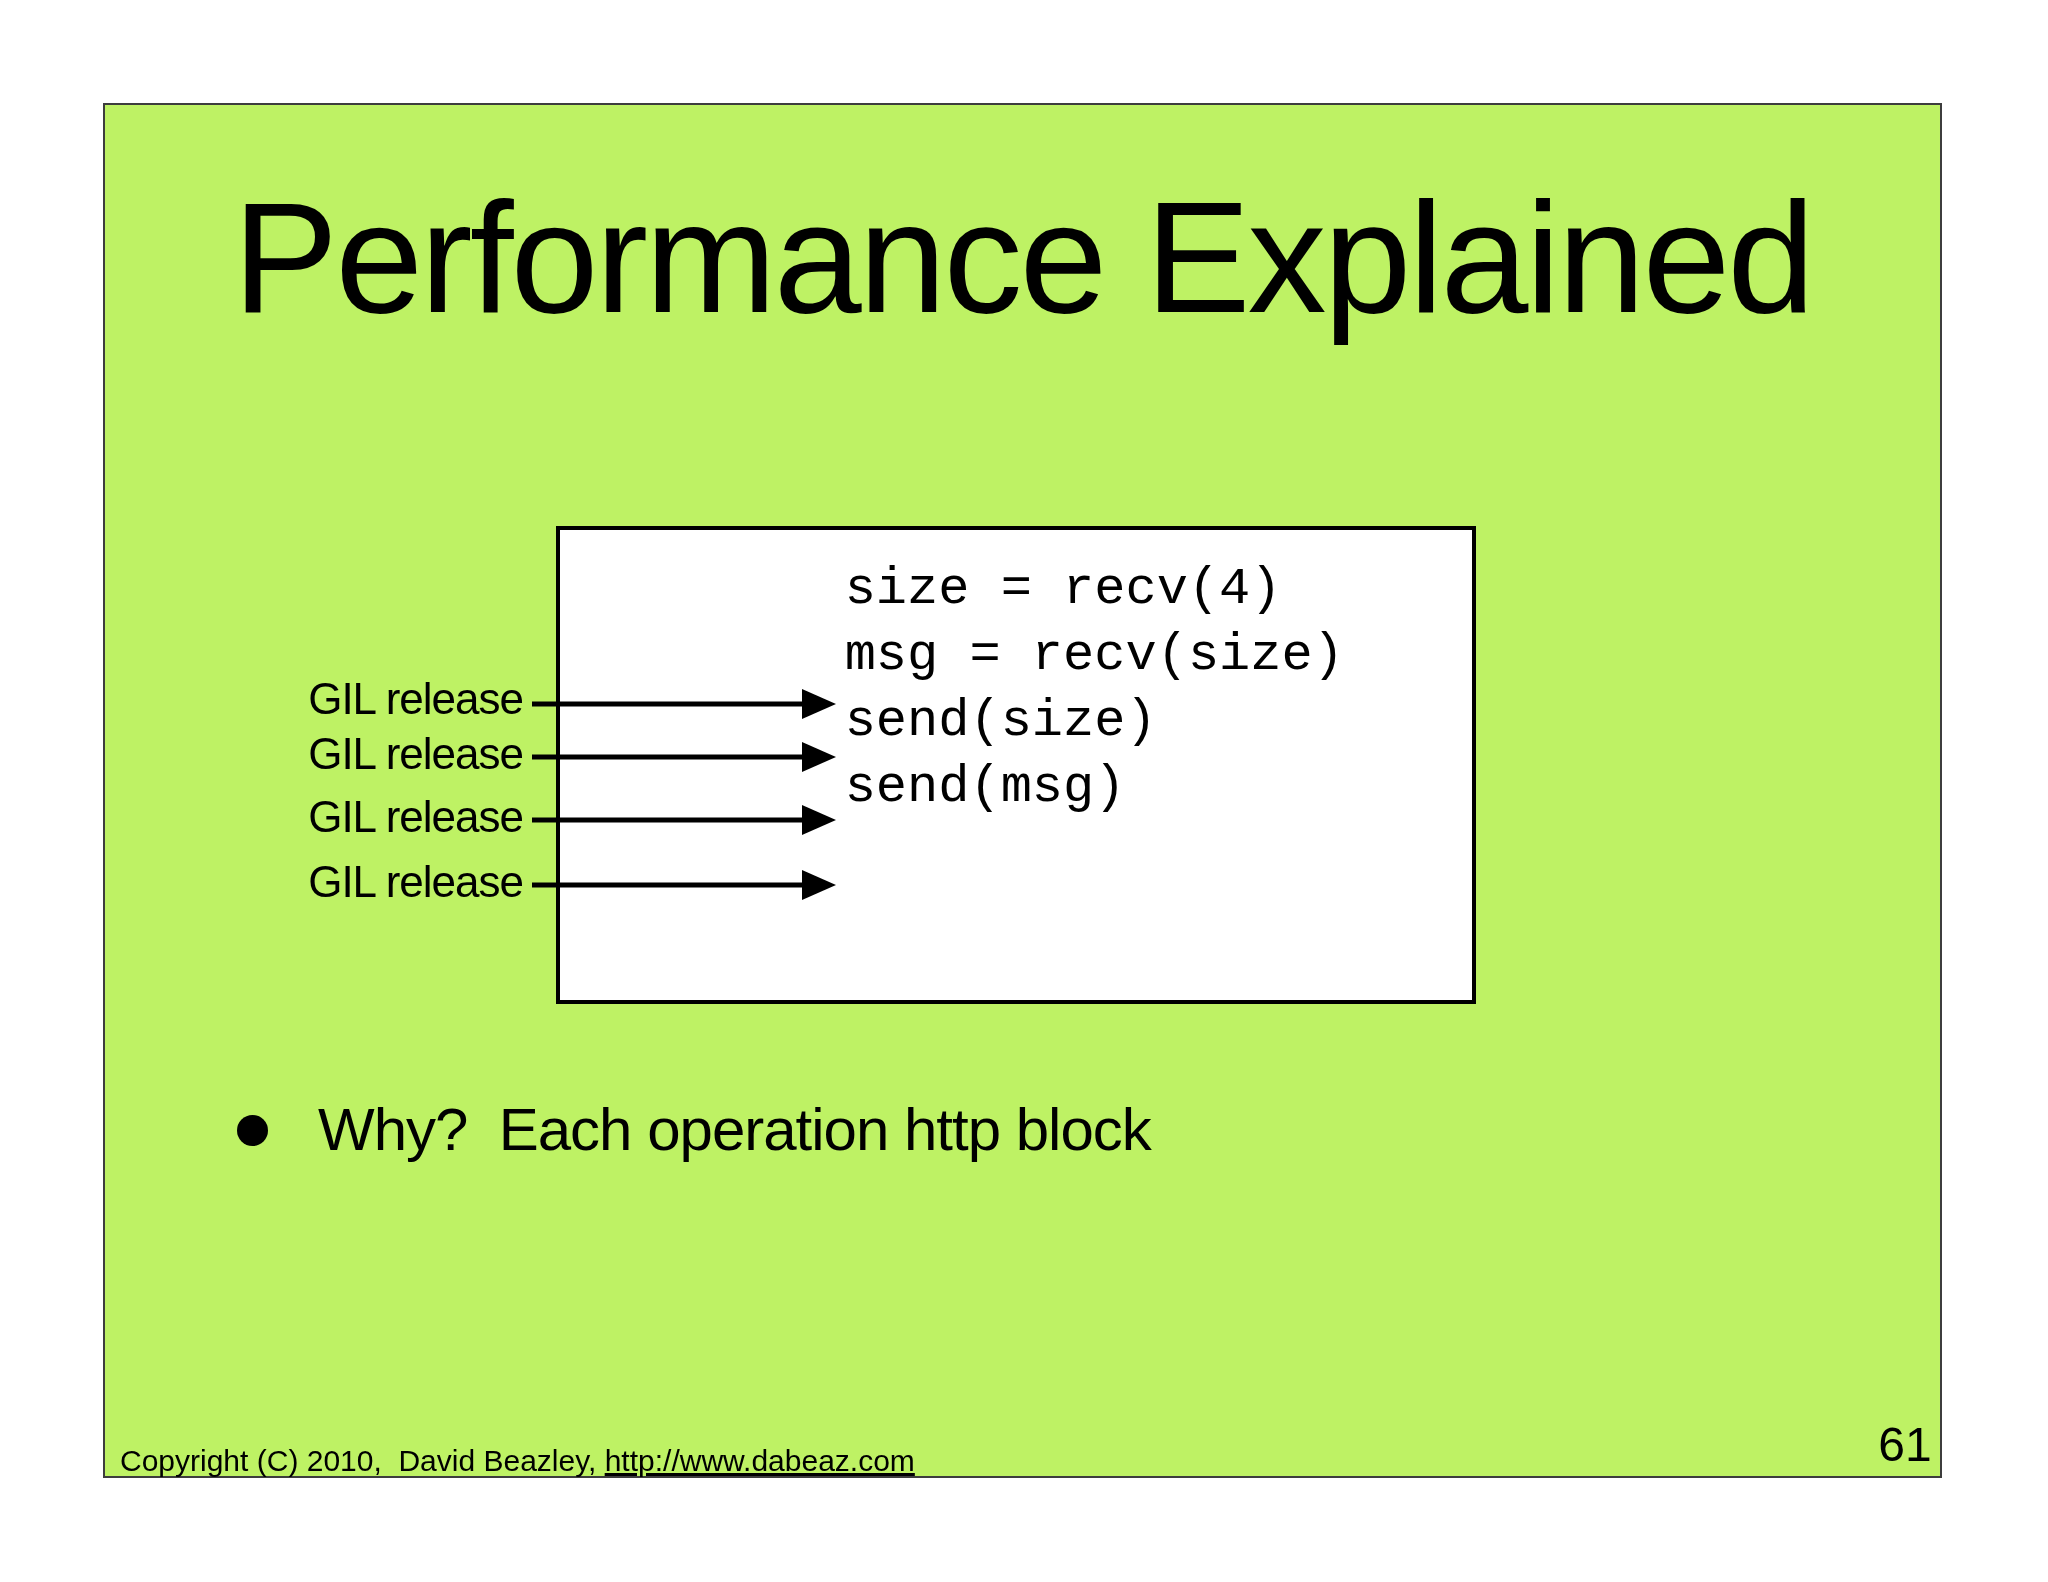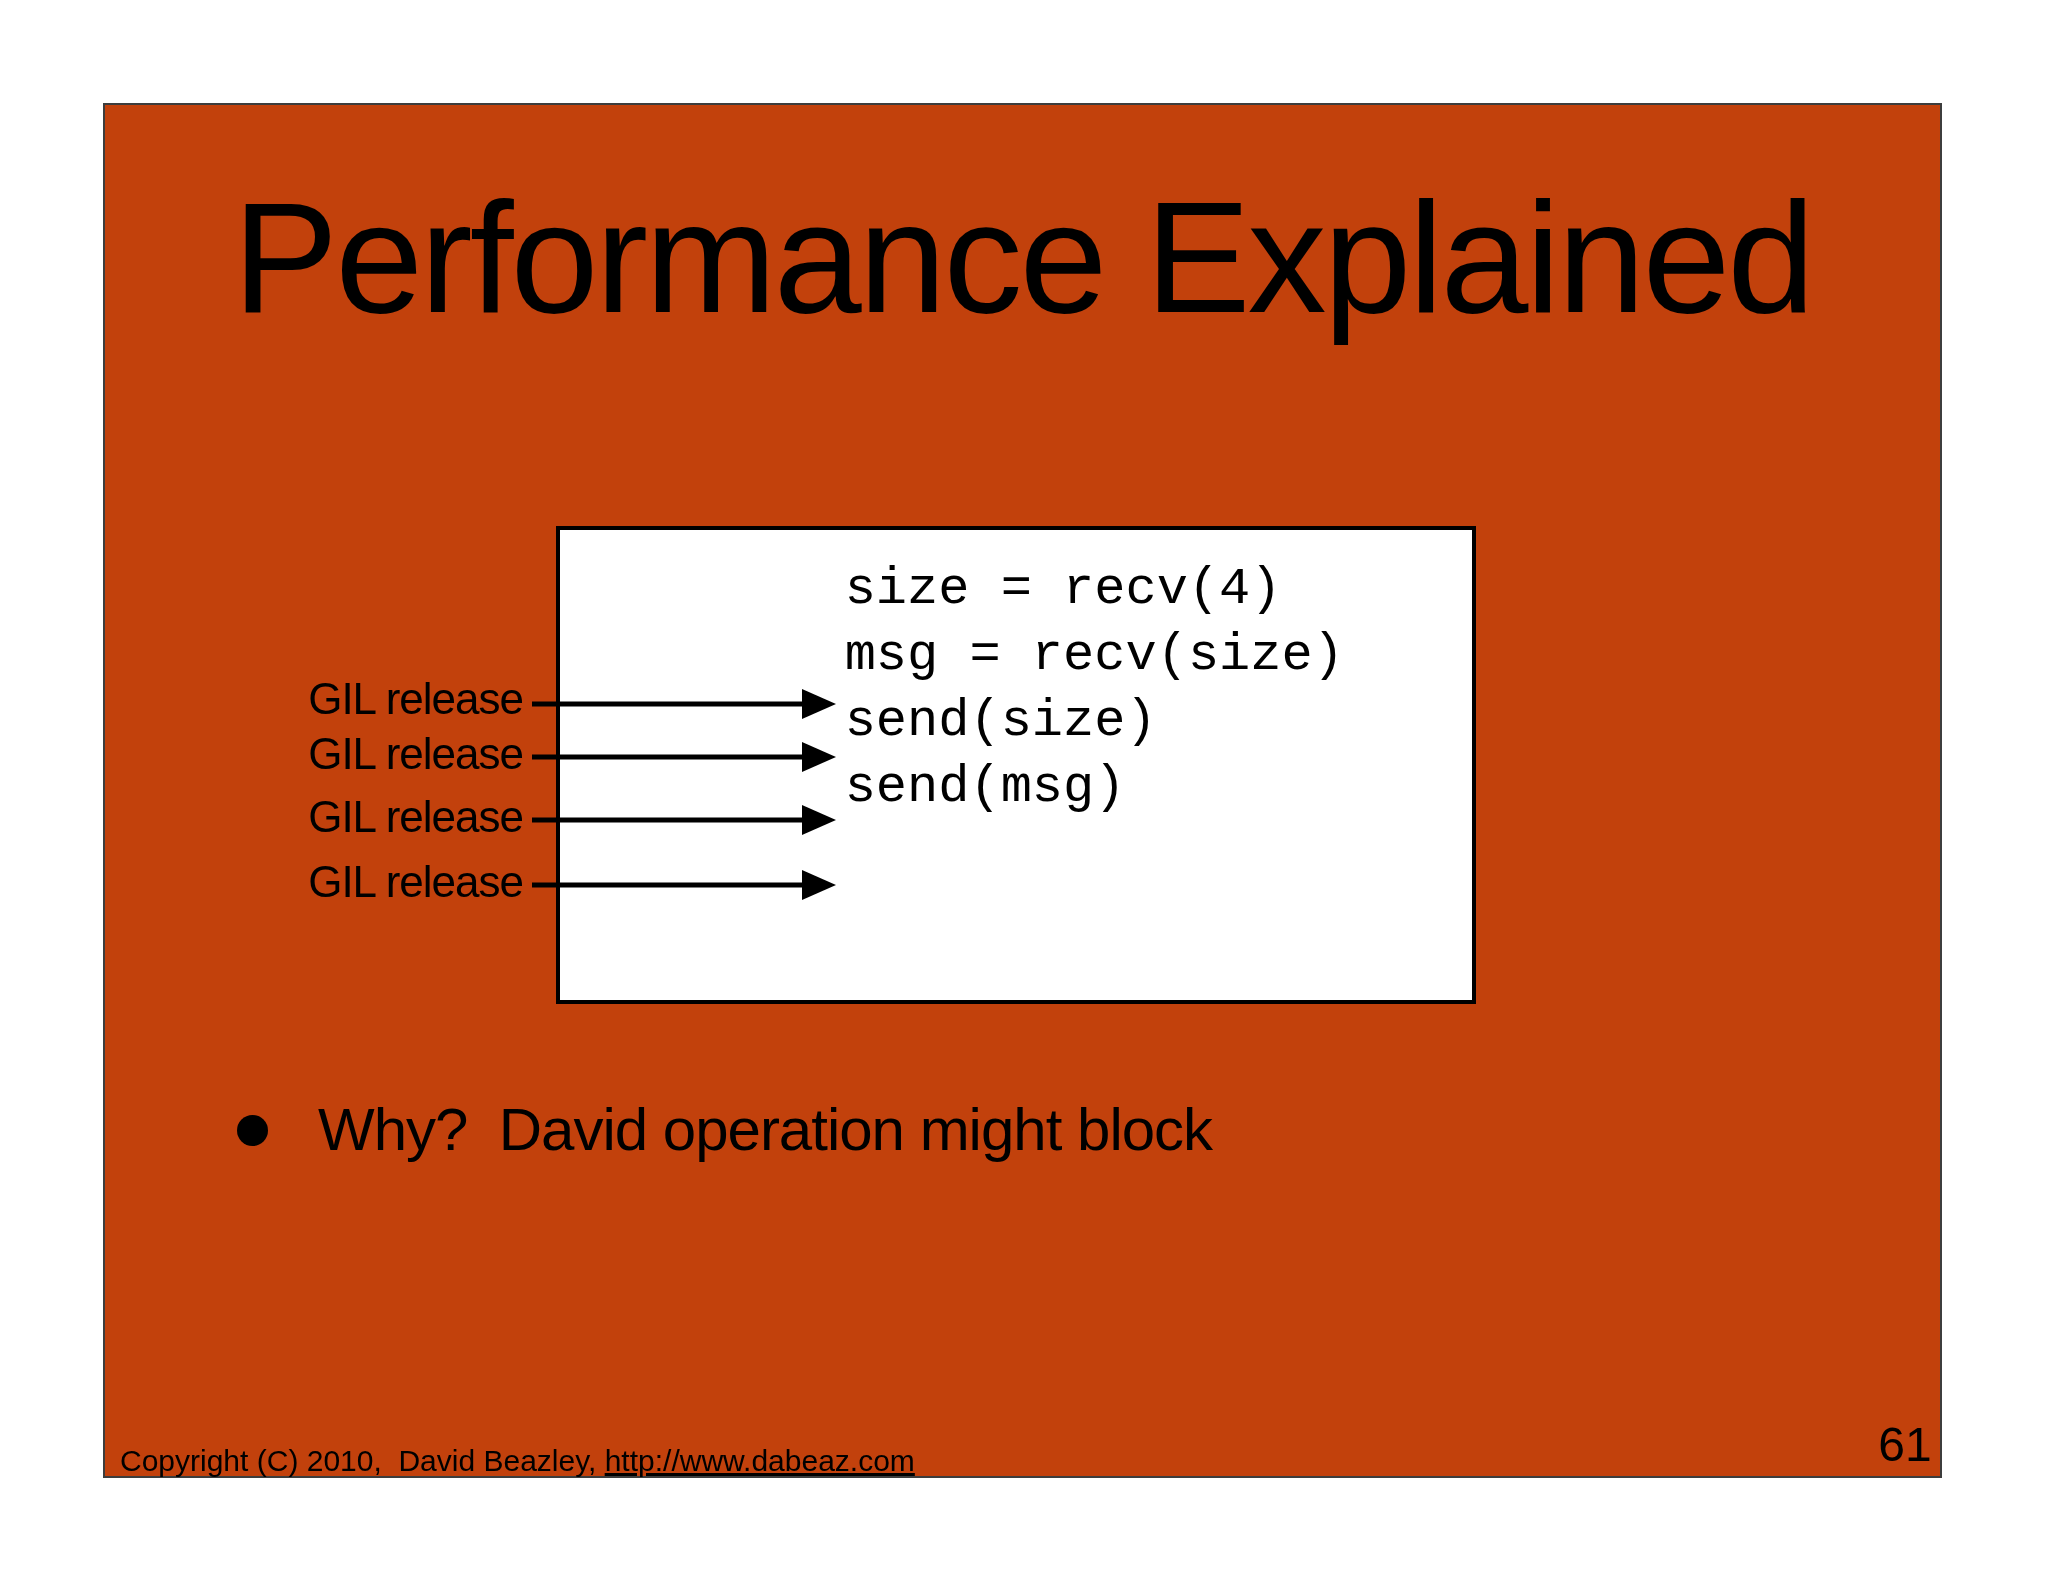--- a/index.html
+++ b/index.html
@@ -9,21 +9,21 @@
     font-family: "Liberation Sans", "DejaVu Sans", sans-serif;
     color: #000000;
     position: relative;
     overflow: hidden;
   }
   .slide {
     position: absolute;
     left: 103px; top: 103px;
     width: 1839px; height: 1375px;
     border: 2px solid #3d3d3d;
-    background: #c2410c;
+    background: #bef264;
     box-sizing: border-box;
   }
   .title {
     position: absolute;
     left: 0; top: 67px;
     width: 100%;
     margin: 0;
     text-align: center;
     font-size: 158px;
     font-weight: 400;
@@ -151,21 +151,21 @@
       <polygon points="731,715 697,700 697,730" fill="#000"></polygon>
     </g>
     <g>
       <line x1="427" y1="780" x2="702" y2="780" stroke="#000" stroke-width="5"></line>
       <polygon points="731,780 697,765 697,795" fill="#000"></polygon>
     </g>
   </svg>
 
   <div class="bullet-row row-2">
     <span class="bullet-dot"></span>
-    <span class="bullet-text">Why?  David operation might block</span>
+    <span class="bullet-text">Why?  Each operation http block</span>
   </div>
 
 
   <div class="footer"><span>Copyright (C) 2010,  David Beazley, </span><a href="#">http://www.dabeaz.com</a></div>
 
   <div class="page-number">61</div>
 
 </div>
 
 </body></html>

